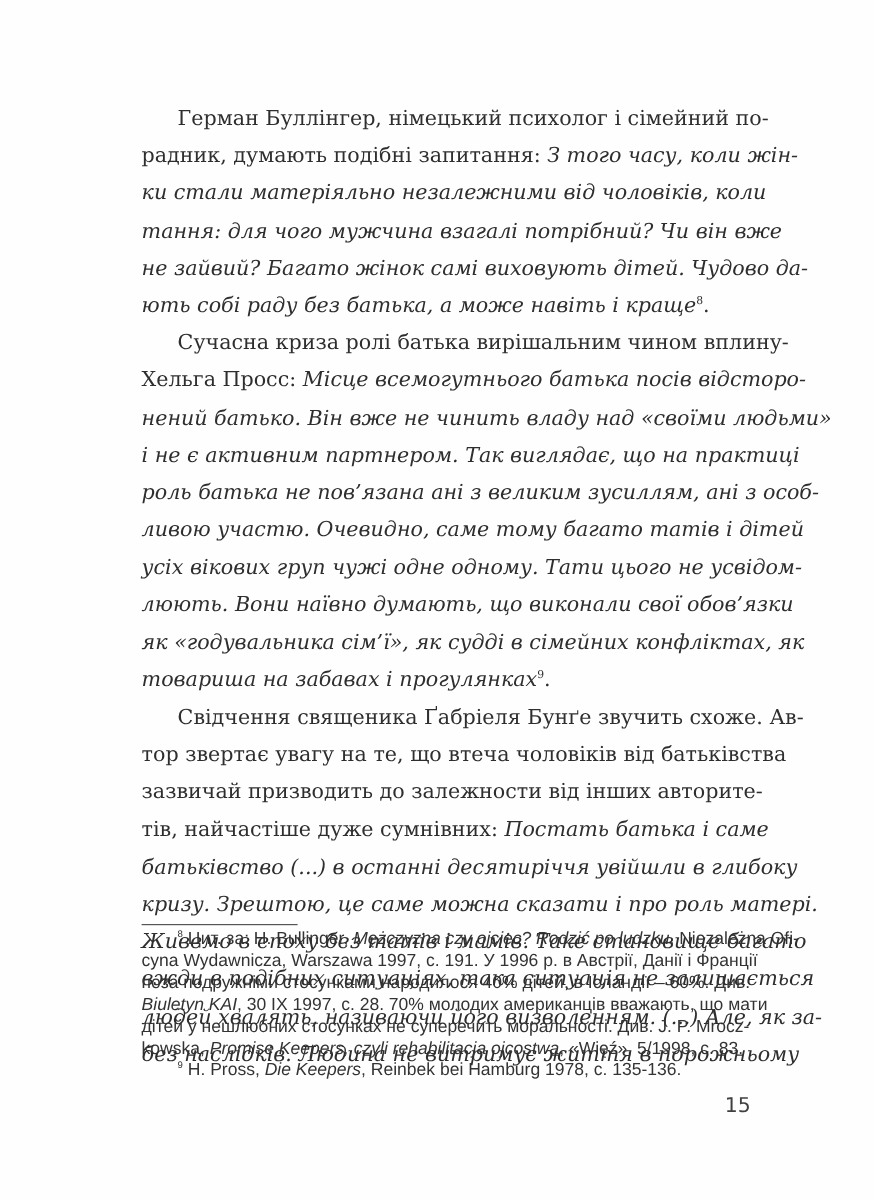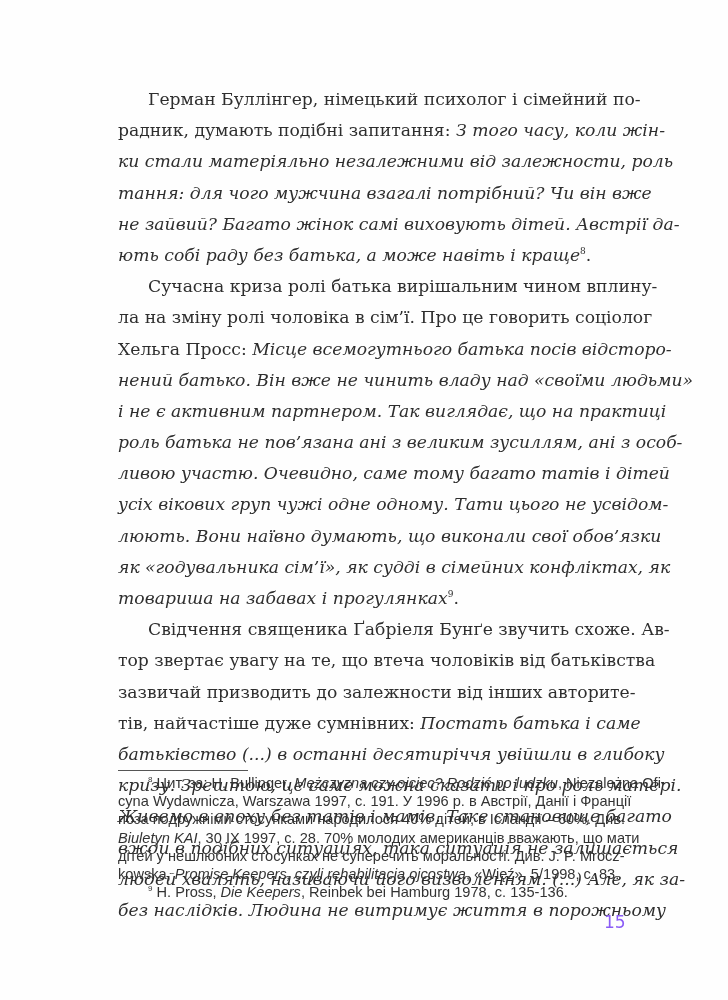--- a/index.html
+++ b/index.html
@@ -81,36 +81,35 @@
       font-size: 8px;
       vertical-align: super;
       line-height: 0;
     }
     .page-number {
       position: absolute;
       left: 604px;
       top: 912px;
       font-family: "DejaVu Sans", "Liberation Sans", sans-serif;
       font-size: 17px;
-      color: #8b5cf6;
+      color: #404040;
     }
   </style>
 </head>
 <body>
 
 <div class="page">
   <div class="main-text" id="main-text">
       <div class="line indent"><span>Герман Буллінгер, німецький психолог і сімейний по-</span></div>
       <div class="line"><span>радник, думають подібні запитання: </span><span class="it">З того часу, коли жін-</span></div>
-      <div class="line"><span class="it">ки стали матеріяльно незалежними від залежности, роль</span></div>
+      <div class="line"><span class="it">ки стали матеріяльно незалежними від чоловіків, коли</span></div>
       <div class="line"><span class="it">тання: для чого мужчина взагалі потрібний? Чи він вже</span></div>
-      <div class="line"><span class="it">не зайвий? Багато жінок самі виховують дітей. Австрії да-</span></div>
+      <div class="line"><span class="it">не зайвий? Багато жінок самі виховують дітей. Чудово да-</span></div>
       <div class="line last"><span class="it">ють собі раду без батька, а може навіть і краще</span><sup>8</sup><span>.</span></div>
       <div class="line indent"><span>Сучасна криза ролі батька вирішальним чином вплину-</span></div>
-      <div class="line"><span>ла на зміну ролі чоловіка в сім’ї. Про це говорить соціолог</span></div>
       <div class="line"><span>Хельга Просс: </span><span class="it">Місце всемогутнього батька посів відсторо-</span></div>
       <div class="line"><span class="it">нений батько. Він вже не чинить владу над «своїми людьми»</span></div>
       <div class="line"><span class="it">і не є активним партнером. Так виглядає, що на практиці</span></div>
       <div class="line"><span class="it">роль батька не пов’язана ані з великим зусиллям, ані з особ-</span></div>
       <div class="line"><span class="it">ливою участю. Очевидно, саме тому багато татів і дітей</span></div>
       <div class="line"><span class="it">усіх вікових груп чужі одне одному. Тати цього не усвідом-</span></div>
       <div class="line"><span class="it">люють. Вони наївно думають, що виконали свої обов’язки</span></div>
       <div class="line"><span class="it">як «годувальника сім’ї», як судді в сімейних конфліктах, як</span></div>
       <div class="line last"><span class="it">товариша на забавах і прогулянках</span><sup>9</sup><span>.</span></div>
       <div class="line indent"><span>Свідчення священика Ґабріеля Бунґе звучить схоже. Ав-</span></div>

